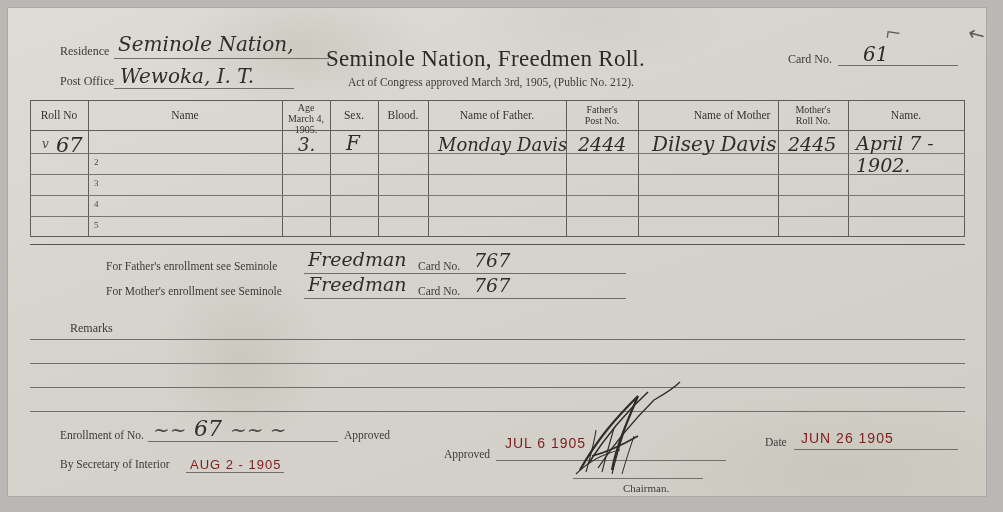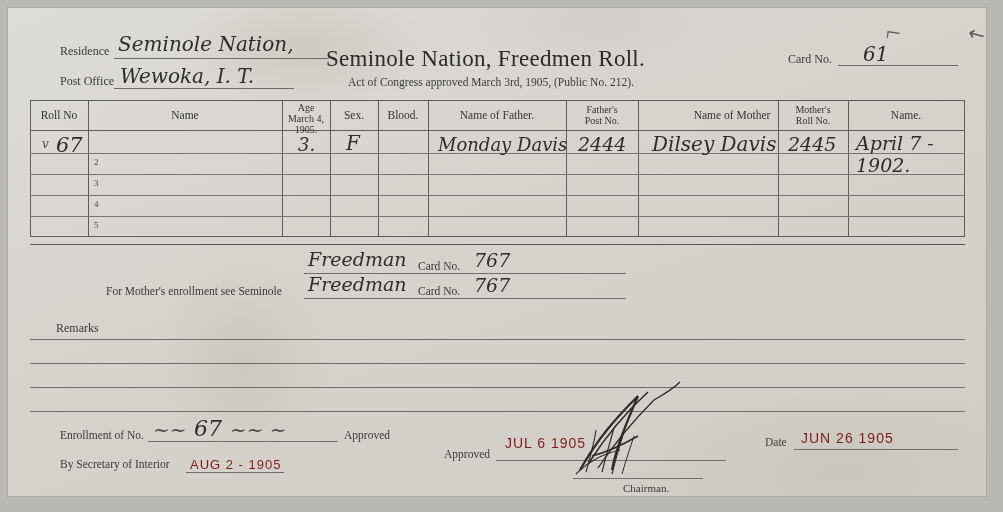--- a/index.html
+++ b/index.html
@@ -69,21 +69,21 @@
   .colhdr{position:absolute;text-align:center;font-size:11.5px;color:#34332f;line-height:1.12;}
   .cell{position:absolute;}
   .num{position:absolute;font-size:9px;color:#4a4945;font-family:"Liberation Serif",serif;}
 
   
   .ref{position:absolute;font-size:11.5px;}
   .refhand{position:absolute;font-size:19px;}
   .refline{position:absolute;}
 
   
-  .remlbl{left:48px;top:313px;font-size:12px;}
+  .remlbl{left:62px;top:313px;font-size:12px;}
   .remhand{left:118px;top:297px;font-size:22px;letter-spacing:.5px;}
 
   
   .f-lbl{position:absolute;font-size:11.5px;}
   .f-line{position:absolute;}
   .chairman{left:615px;top:474px;font-size:11px;}
   .chair-line{left:565px;top:470px;width:130px;}
 </style>
 </head>
 <body>
@@ -157,20 +157,21 @@
     <div class="cell hand" style="left:360px;top:34px;font-size:18px;"></div>
     <div class="cell hand" style="left:408px;top:34px;font-size:18px;">Monday Davis</div>
     <div class="cell hand" style="left:548px;top:33px;font-size:19px;">2444</div>
     <div class="cell hand" style="left:622px;top:32px;font-size:20px;">Dilsey Davis</div>
     <div class="cell hand" style="left:758px;top:33px;font-size:19px;">2445</div>
     <div class="cell hand" style="left:826px;top:32px;font-size:19px;">April 7 - 1902.</div>
   </div>
 
   <div class="lyr rule2" style="left:22px;top:236px;width:935px;"></div>
 
+  <div class="lyr print ref" style="left:98px;top:252px;">For Father's enrollment see Seminole</div>
   <div class="lyr hand refhand" style="left:300px;top:240px;">Freedman</div>
   <div class="lyr print ref" style="left:410px;top:252px;">Card No.</div>
   <div class="lyr hand refhand" style="left:466px;top:241px;">767</div>
   <div class="lyr rule refline" style="left:296px;top:265px;width:322px;"></div>
 
   <div class="lyr print ref" style="left:98px;top:277px;">For Mother's enrollment see Seminole</div>
   <div class="lyr hand refhand" style="left:300px;top:265px;">Freedman</div>
   <div class="lyr print ref" style="left:410px;top:277px;">Card No.</div>
   <div class="lyr hand refhand" style="left:466px;top:266px;">767</div>
   <div class="lyr rule refline" style="left:296px;top:290px;width:322px;"></div>

